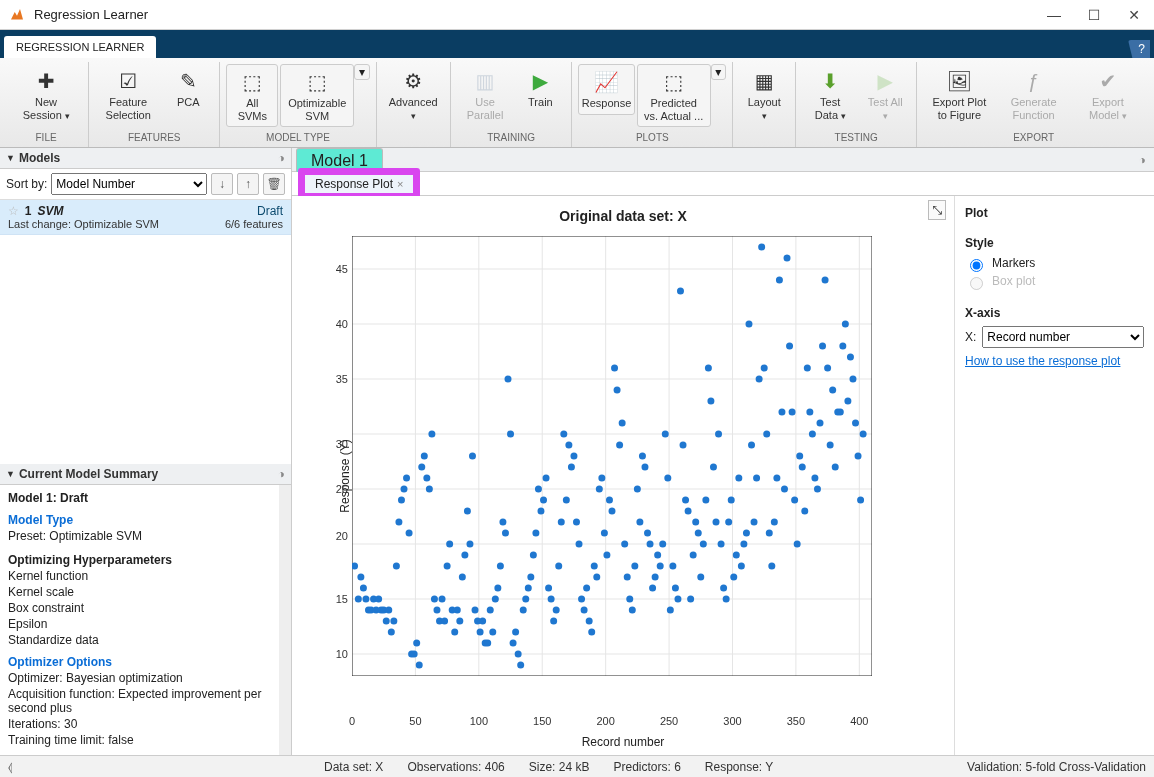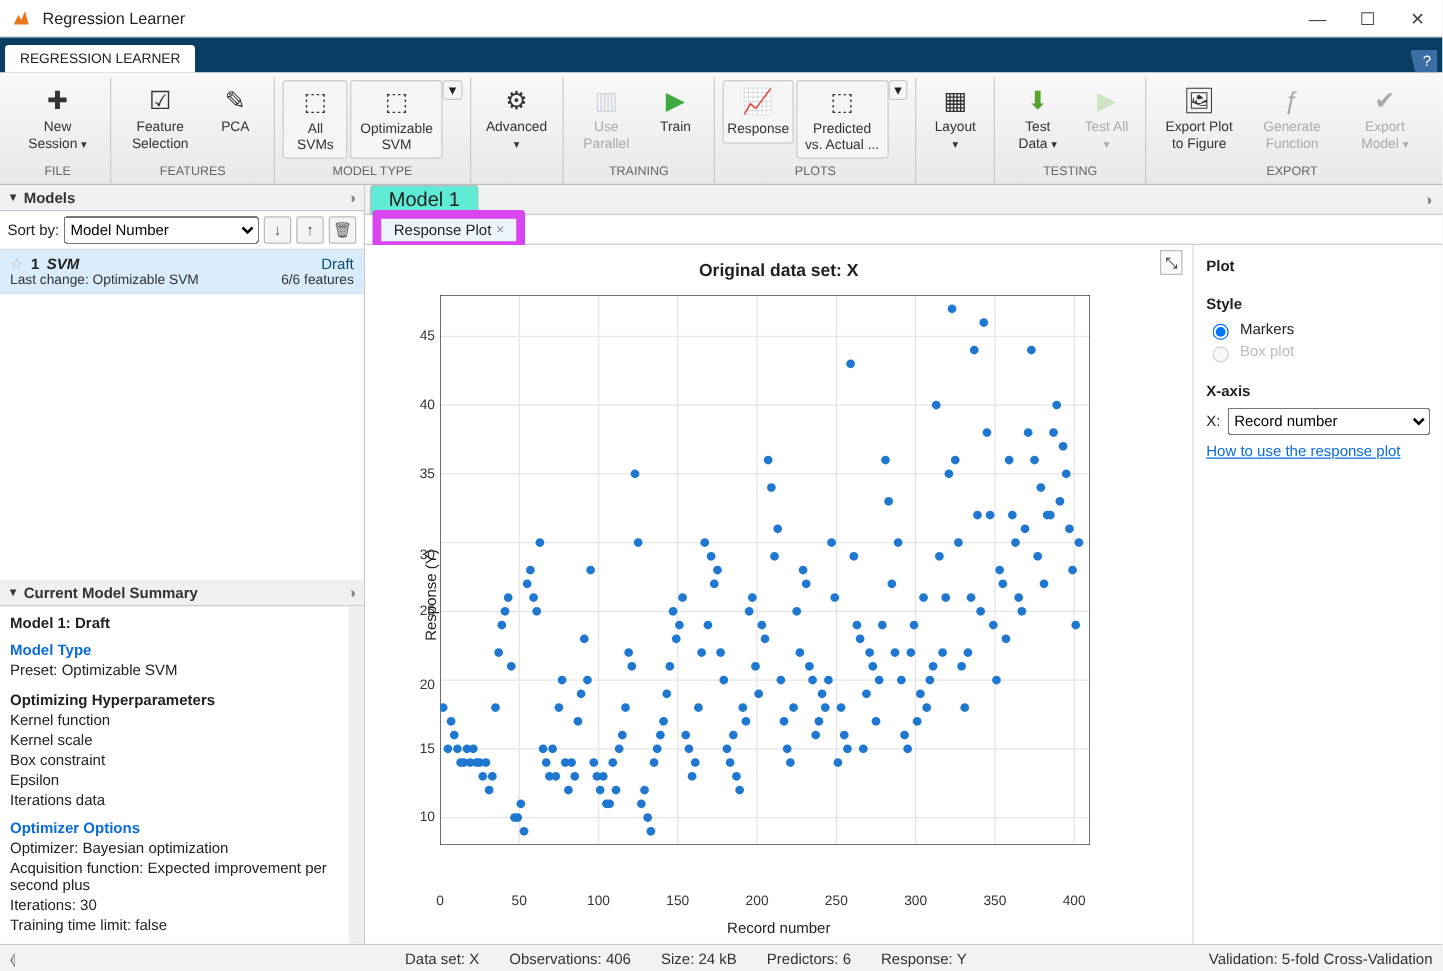--- a/index.html
+++ b/index.html
@@ -273,21 +273,21 @@
       <div class="summary">
         <h4>Model 1: Draft</h4>
         <p class="blue">Model Type</p>
         <p>Preset: Optimizable SVM</p>
         <p style="font-weight:bold;margin-top:10px;">Optimizing Hyperparameters</p>
         <div id="params">
             <p>Kernel function</p>
             <p>Kernel scale</p>
             <p>Box constraint</p>
             <p>Epsilon</p>
-            <p>Iterations data</p>
+            <p>Standardize data</p>
           </div>
         <p class="blue">Optimizer Options</p>
         <div id="optlines">
             <p>Optimizer: Bayesian optimization</p>
             <p>Acquisition function: Expected improvement per second plus</p>
             <p>Iterations: 30</p>
             <p>Training time limit: false</p>
           </div>
       </div>
       <div class="scroll-ind"></div>
@@ -527,21 +527,21 @@
             <circle cx="495.9024390243902" cy="165" r="3.5" fill="#1f77d0"></circle>
             <circle cx="498.4390243902439" cy="121" r="3.5" fill="#1f77d0"></circle>
             <circle cx="500.9756097560975" cy="143" r="3.5" fill="#1f77d0"></circle>
             <circle cx="503.5121951219512" cy="187.00000000000003" r="3.5" fill="#1f77d0"></circle>
             <circle cx="506.0487804878049" cy="220" r="3.5" fill="#1f77d0"></circle>
             <circle cx="508.5853658536585" cy="264" r="3.5" fill="#1f77d0"></circle>
             <circle cx="511.1219512195122" cy="197.99999999999997" r="3.5" fill="#1f77d0"></circle>
           </svg>
           <div class="ytick" style="top: 458px;">10</div>
           <div class="ytick" style="top: 403px;">15</div>
-          <div class="ytick" style="top: 352px;">20</div>
+          <div class="ytick" style="top: 340px;">20</div>
           <div class="ytick" style="top: 293px;">25</div>
           <div class="ytick" style="top: 248px; margin-left: 40px;">30</div>
           <div class="ytick" style="top: 183px;">35</div>
           <div class="ytick" style="top: 128px;">40</div>
           <div class="ytick" style="top: 73px;">45</div>
           <div class="xtick" style="left: 60px;">0</div>
           <div class="xtick" style="left: 123.415px;">50</div>
           <div class="xtick" style="left: 186.829px;">100</div>
           <div class="xtick" style="left: 250.244px;">150</div>
           <div class="xtick" style="left: 313.659px;">200</div>

